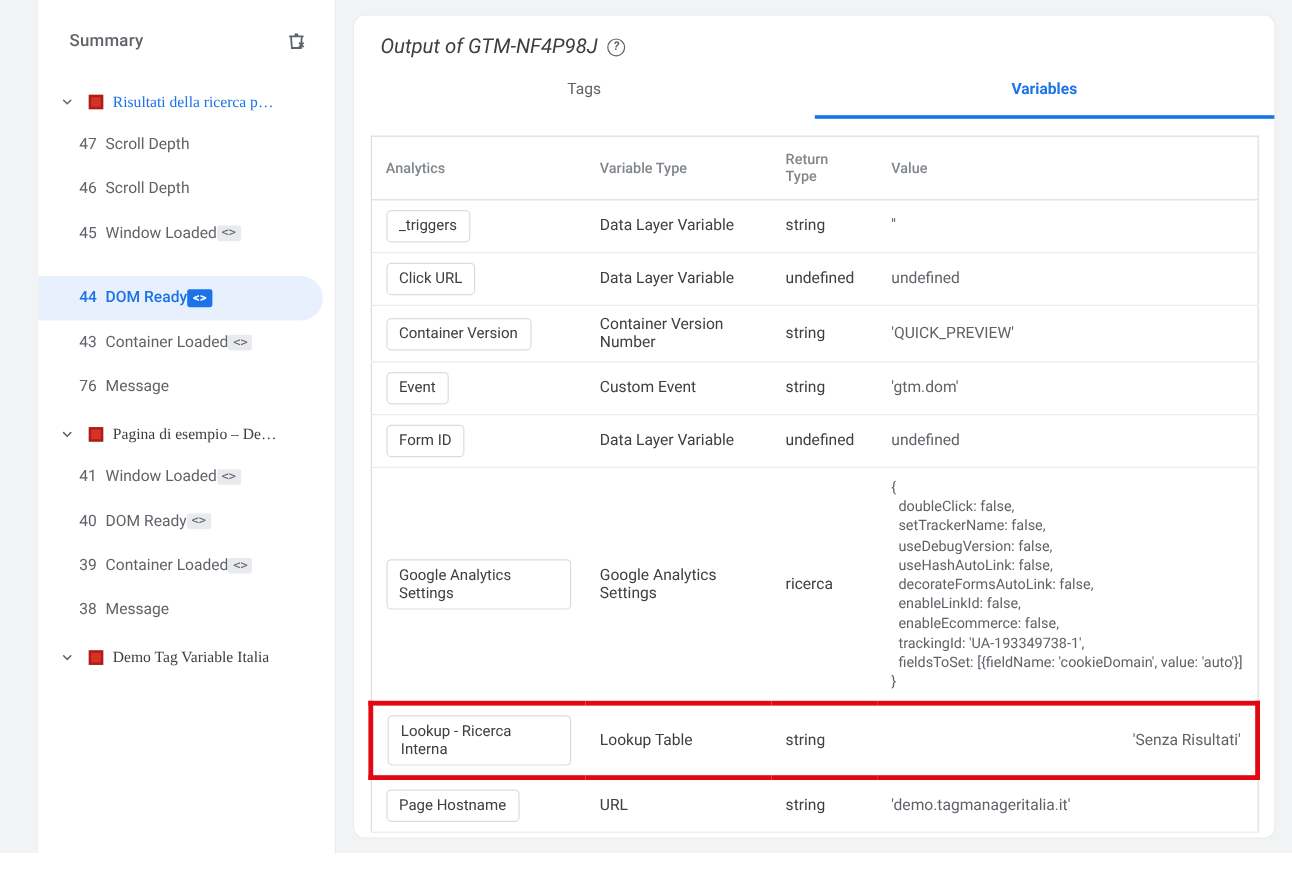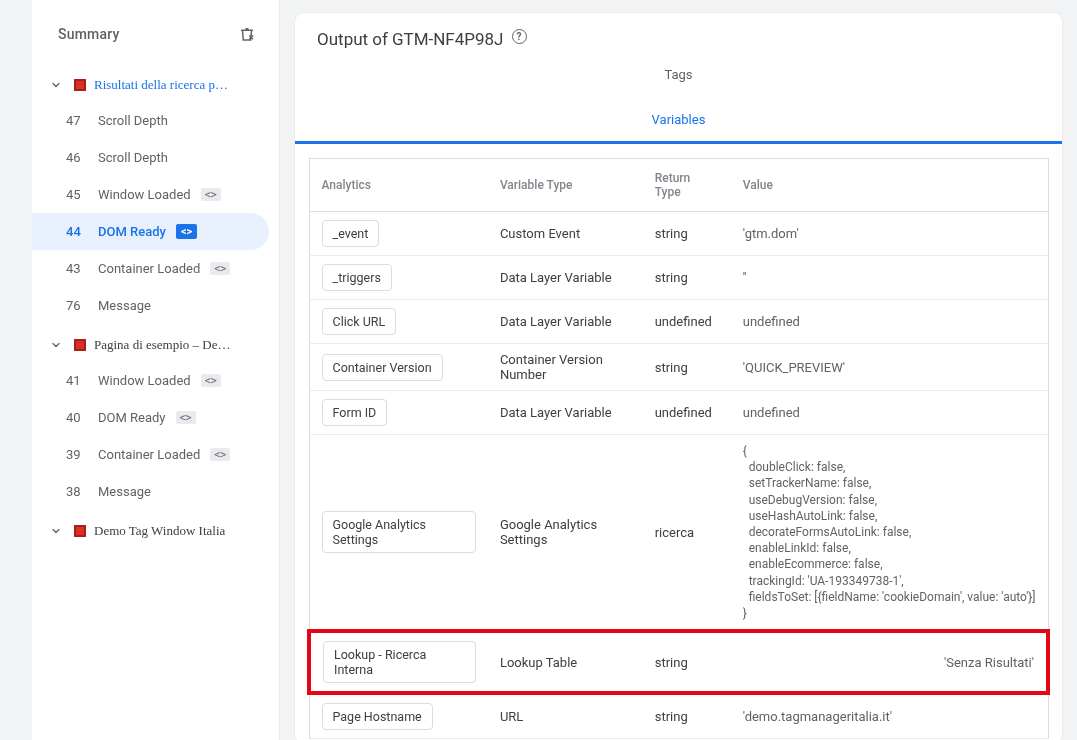--- a/index.html
+++ b/index.html
@@ -86,32 +86,32 @@
     white-space:nowrap;
     overflow:hidden;
     text-overflow:ellipsis;
     color:var(--text);
     font-family:Liberation Serif, serif;
   }
   .group-blue .group-label{color:var(--blue);font-weight:500;}
   .sidebar-item{
     display:flex;
     align-items:center;
-    gap:10px;
     padding:11px 14px 11px 34px;
     font-size:13px;
     color:var(--muted);
     cursor:pointer;
     border-radius:0 22px 22px 0;
     margin-right:10px;
   }
   .sidebar-item.active{
     background:var(--active-bg);
     color:var(--blue);
     font-weight:500;
+    margin-top:17px;
   }
   .evt-num{min-width:22px;}
   .sidebar-item.active .evt-num{color:var(--blue);}
   .evt-code{
     background:var(--code-bg);
     font-family:monospace;
     font-size:10px;
     padding:1px 4px;
     border-radius:2px;
     color:var(--muted);
@@ -136,52 +136,52 @@
     border-radius:10px;
     border:1px solid #ebebeb;
     padding:0;
     overflow:visible;
   }
   .card-head{
     padding:16px 22px 0 22px;
     font-size:17px;
     color:var(--text);
     display:flex;
-    align-items:flex-start;
+    align-items:center;
     gap:8px;
+    font-style:italic;
   }
   .help-ic{
     border:1.5px solid var(--muted);
     color:var(--muted);
     border-radius:50%;
     width:15px;height:15px;
     display:inline-flex;
     align-items:center;
     justify-content:center;
     font-size:10px;
     font-weight:700;
   }
   .tabs{
     display:flex;
     margin-top:4px;
-    flex-direction:column;
   }
   .tab{
     flex:1;
     text-align:center;
     padding:14px 0;
     font-size:13px;
     color:var(--muted);
     cursor:pointer;
     border-bottom:2px solid transparent;
   }
   .tab.active{
     color:var(--blue);
     border-bottom:3px solid var(--blue);
-    font-weight:400;
+    font-weight:700;
   }
 
   .table-wrap{
     padding:14px 12px 4px 12px;
   }
   .vars-table{
     width:100%;
     border:1px solid var(--border);
     border-collapse:collapse;
     font-size:13px;
@@ -326,21 +326,21 @@
           <span class="evt-name">Message</span>
         </div>
         <div class="spacer-sm"></div>
         <div class="sidebar-group">
           <span class="arrow">
             <svg width="12" height="12" viewBox="0 0 24 24">
               <path d="M6 9l6 6 6-6" stroke="#5f6368" stroke-width="2.5" fill="none" stroke-linecap="round"></path>
             </svg>
           </span>
           <span class="page-chip"></span>
-          <span class="group-label">Demo Tag Window Italia</span>
+          <span class="group-label">Demo Tag Variable Italia</span>
         </div>
         <div class="spacer-sm"></div>
       </div>
   </div>
 
   <div class="main">
     <div class="card">
       <div class="card-head">
         <span>Output of </span>
         <span style="margin-left:-4px;">GTM-NF4P98J</span>
@@ -363,42 +363,42 @@
           <thead>
             <tr>
               <th>Analytics</th>
               <th>Variable Type</th>
               <th>Return Type</th>
               <th>Value</th>
             </tr>
           </thead>
           <tbody id="vars-body">
               <tr>
-                <td><span class="var-name">_event</span></td>
-                <td>Custom Event</td>
-                <td>string</td>
-                <td class="valcol"><span>'gtm.dom'</span></td>
-              </tr>
-              <tr>
                 <td><span class="var-name">_triggers</span></td>
                 <td>Data Layer Variable</td>
                 <td>string</td>
                 <td class="valcol"><span>''</span></td>
               </tr>
               <tr>
                 <td><span class="var-name">Click URL</span></td>
                 <td>Data Layer Variable</td>
                 <td>undefined</td>
                 <td class="valcol"><span>undefined</span></td>
               </tr>
               <tr>
                 <td><span class="var-name">Container Version</span></td>
                 <td>Container Version Number</td>
                 <td>string</td>
                 <td class="valcol"><span>'QUICK_PREVIEW'</span></td>
+              </tr>
+              <tr>
+                <td><span class="var-name">Event</span></td>
+                <td>Custom Event</td>
+                <td>string</td>
+                <td class="valcol"><span>'gtm.dom'</span></td>
               </tr>
               <tr>
                 <td><span class="var-name">Form ID</span></td>
                 <td>Data Layer Variable</td>
                 <td>undefined</td>
                 <td class="valcol"><span>undefined</span></td>
               </tr>
               <tr class="obj-row">
                 <td><span class="var-name">Google Analytics Settings</span></td>
                 <td>Google Analytics Settings</td>

